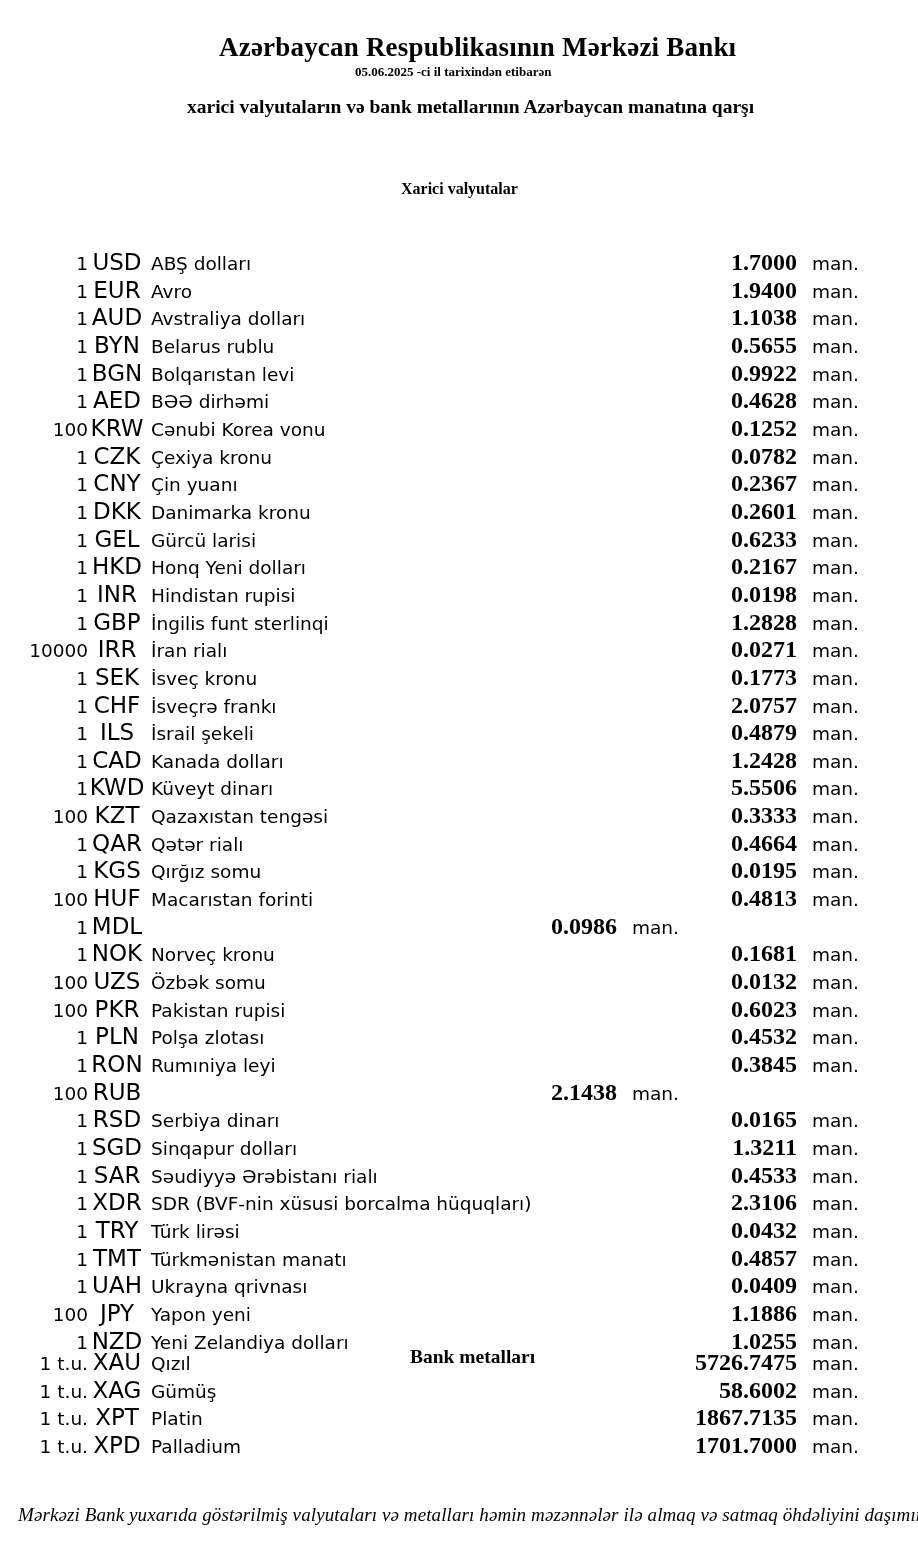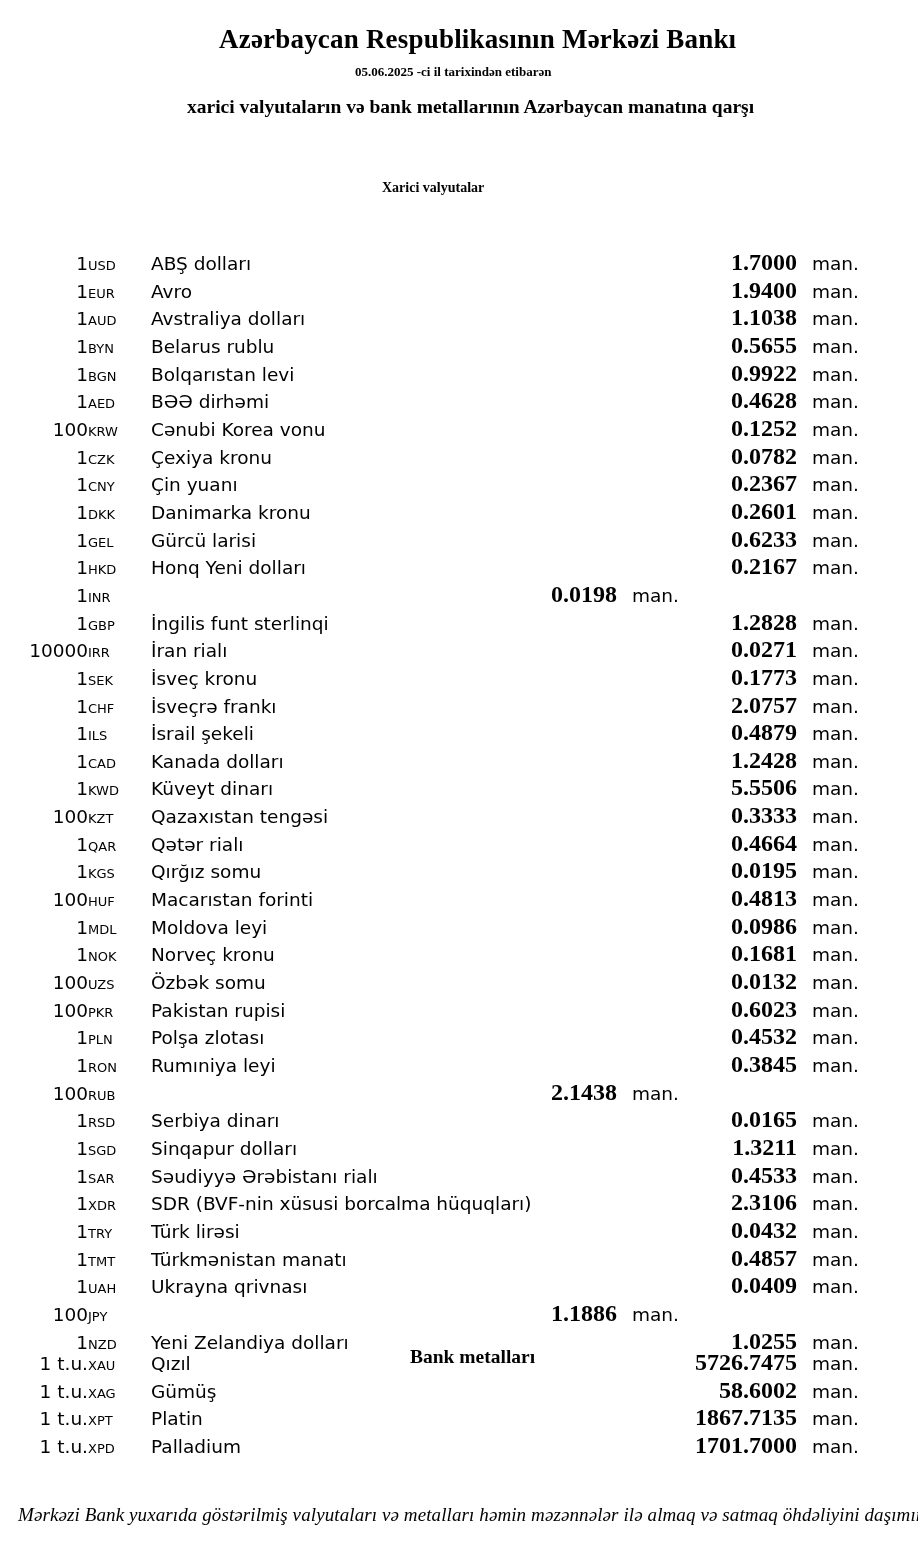--- a/index.html
+++ b/index.html
@@ -11,44 +11,44 @@
     position: relative;
     color: #000000;
     font-family: "DejaVu Sans", sans-serif;
     overflow: hidden;
   }
   .abs { position: absolute; white-space: nowrap; }
   .serif-bold {
     font-family: "Liberation Serif", serif;
     font-weight: bold;
   }
-  .page-title   { top: 24px;  left: 219px; font-size: 27px; letter-spacing: 0.2px; }
+  .page-title   { top: 32px;  left: 219px; font-size: 27px; letter-spacing: 0.2px; }
   .date-line    { top: 64px;  left: 355px; font-size: 13px; }
   .subtitle     { top: 96px;  left: 187px; font-size: 19.5px; }
-  .sec-currencies { top: 180px;  left: 382px; font-size: 14px; text-align: center; }
+  .sec-currencies { top: 180px;  left: 401px; font-size: 16px; text-align: center; }
   .sec-metals     { top: 1346px; left: 410px; font-size: 19.5px; }
 
   .rates-table { position: absolute; left: 0; width: 918px; }
   .currencies-table { top: 204px; }
   .metals-table     { top: 1304px; }
 
   .row {
     display: grid;
     grid-template-columns: 88px 58px 471px 180px 121px;
     height: 27.67px;
     align-items: baseline;
     line-height: 27.67px;
   }
   .cell-qty {
     text-align: right;
     font-size: 18.5px;
   }
   .cell-code {
-    text-align: left;
-    font-size: 13px;
+    text-align: center;
+    font-size: 23px;
   }
   .cell-name {
     padding-left: 5px;
     font-size: 18.5px;
     overflow: hidden;
   }
   .cell-rate {
     text-align: right;
     font-family: "Liberation Serif", serif;
     font-weight: bold;
@@ -161,20 +161,21 @@
     <div class="row">
       <span class="cell-qty">1</span>
       <span class="cell-code">HKD</span>
       <span class="cell-name">Honq Yeni dolları</span>
       <span class="cell-rate">0.2167</span>
       <span class="cell-unit">man.</span>
     </div>
     <div class="row">
       <span class="cell-qty">1</span>
       <span class="cell-code">INR</span>
+      <span class="cell-name">Hindistan rupisi</span>
       <span class="cell-rate">0.0198</span>
       <span class="cell-unit">man.</span>
     </div>
     <div class="row">
       <span class="cell-qty">1</span>
       <span class="cell-code">GBP</span>
       <span class="cell-name">İngilis funt sterlinqi</span>
       <span class="cell-rate">1.2828</span>
       <span class="cell-unit">man.</span>
     </div>
@@ -244,21 +245,20 @@
     <div class="row">
       <span class="cell-qty">100</span>
       <span class="cell-code">HUF</span>
       <span class="cell-name">Macarıstan forinti</span>
       <span class="cell-rate">0.4813</span>
       <span class="cell-unit">man.</span>
     </div>
     <div class="row">
       <span class="cell-qty">1</span>
       <span class="cell-code">MDL</span>
-      <span class="cell-name">Moldova leyi</span>
       <span class="cell-rate">0.0986</span>
       <span class="cell-unit">man.</span>
     </div>
     <div class="row">
       <span class="cell-qty">1</span>
       <span class="cell-code">NOK</span>
       <span class="cell-name">Norveç kronu</span>
       <span class="cell-rate">0.1681</span>
       <span class="cell-unit">man.</span>
     </div>
@@ -341,20 +341,21 @@
     <div class="row">
       <span class="cell-qty">1</span>
       <span class="cell-code">UAH</span>
       <span class="cell-name">Ukrayna qrivnası</span>
       <span class="cell-rate">0.0409</span>
       <span class="cell-unit">man.</span>
     </div>
     <div class="row">
       <span class="cell-qty">100</span>
       <span class="cell-code">JPY</span>
+      <span class="cell-name">Yapon yeni</span>
       <span class="cell-rate">1.1886</span>
       <span class="cell-unit">man.</span>
     </div>
     <div class="row">
       <span class="cell-qty">1</span>
       <span class="cell-code">NZD</span>
       <span class="cell-name">Yeni Zelandiya dolları</span>
       <span class="cell-rate">1.0255</span>
       <span class="cell-unit">man.</span>
     </div>

